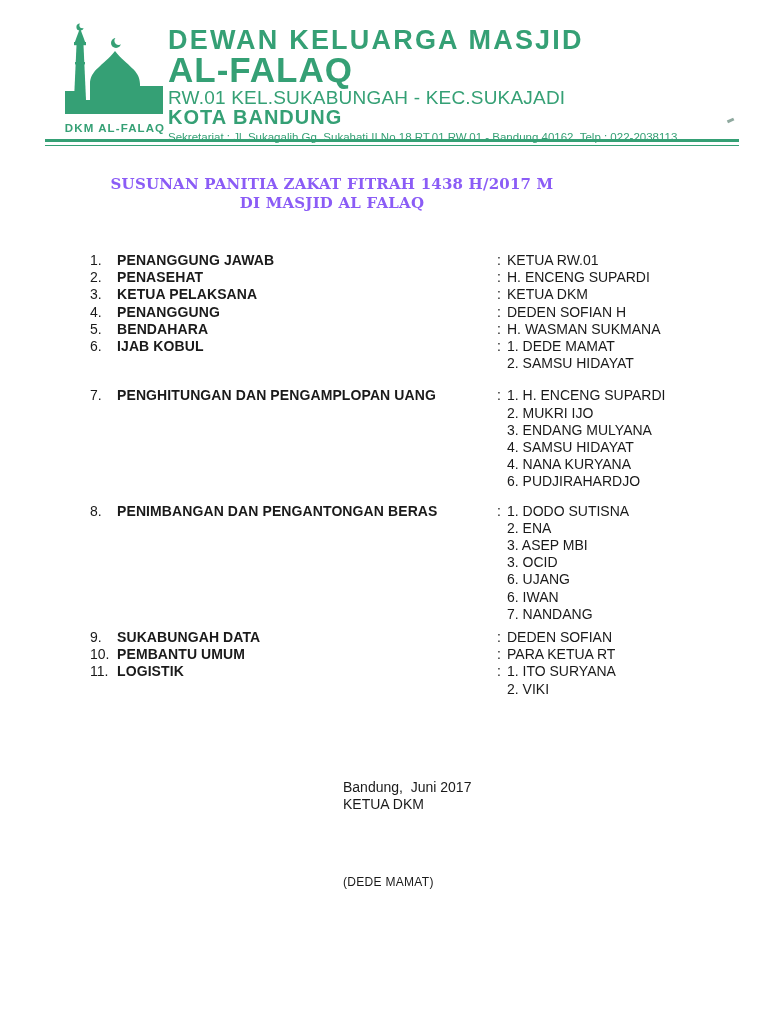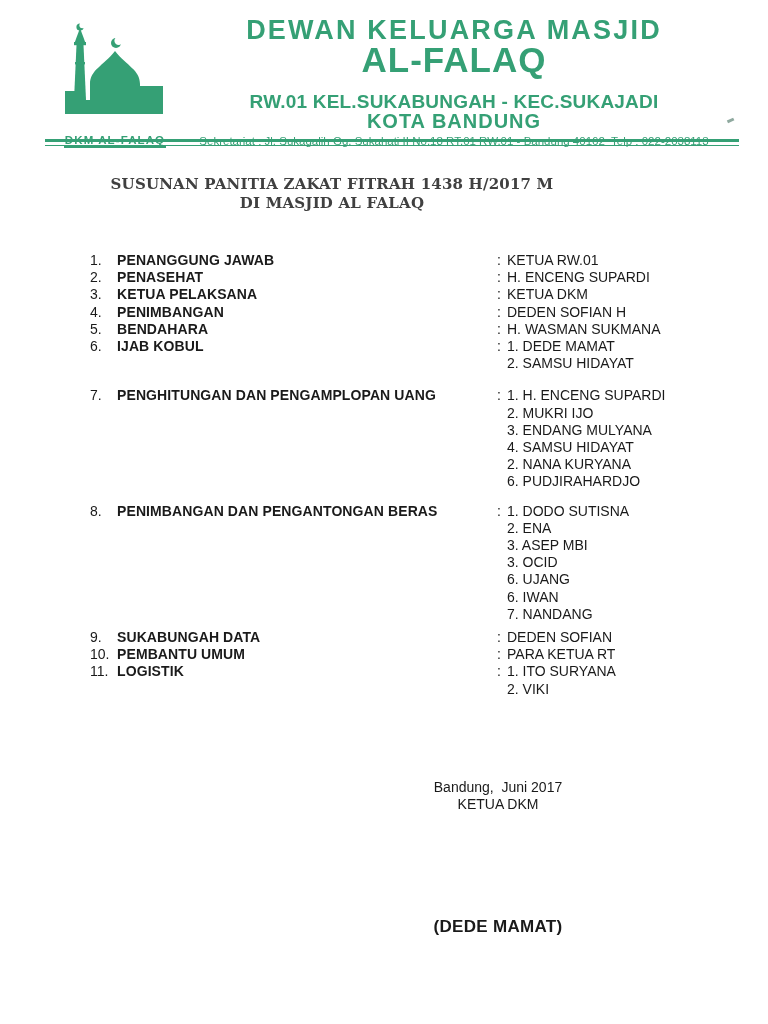--- a/index.html
+++ b/index.html
@@ -7,64 +7,64 @@
   html,body { margin:0; padding:0; background:#ffffff; }
   .page {
     position:relative; width:768px; height:1024px; background:#fff;
     font-family:"Liberation Sans", sans-serif; color:var(--text); overflow:hidden;
   }
 
   
   .logo { position:absolute; left:64px; top:22px; width:102px; text-align:center; }
   .logo svg { display:block; margin:0 auto; }
   .logo-caption {
-    margin-top:18px; font-size:11.5px; font-weight:bold; letter-spacing:1.1px;
-    color:var(--accent); border-bottom:2.5px solid var(--accent); padding-bottom:0;
+    margin-top:6px; font-size:11.5px; font-weight:bold; letter-spacing:1.1px;
+    color:var(--accent); border-bottom:2.5px solid var(--accent); padding-bottom:6px;
     white-space:nowrap;
   }
-  .org-block { position:absolute; left:168px; top:16px; width:572px; text-align:center; color:var(--accent); }
+  .org-block { position:absolute; left:168px; top:26px; width:572px; color:var(--accent); }
   .org1 { font-size:27px; font-weight:bold; letter-spacing:2.2px; line-height:29px; white-space:nowrap; }
   .org2 { font-size:35px; font-weight:bold; letter-spacing:1px;   line-height:29px; }
-  .org3 { font-size:19px; font-weight:bold; letter-spacing:0.2px; line-height:21px; margin-top:17px; white-space:nowrap; }
+  .org3 { font-size:19px; font-weight:normal; letter-spacing:0.2px; line-height:21px; margin-top:3px; white-space:nowrap; }
   .org4 { font-size:20px; font-weight:bold; letter-spacing:1px;   line-height:19px; }
   .secretariat { font-size:11.5px; font-weight:normal; margin-top:4px; white-space:pre; }
   .rule {
     position:absolute; left:45px; top:139px; width:694px; height:7px;
     border-top:3.5px solid var(--accent); border-bottom:1.8px solid var(--accent);
   }
   .artifact { position:absolute; left:727px; top:119px; width:7px; height:2.5px;
     background:#8fa99f; transform:rotate(-25deg); }
 
   
   .doc-title {
     position:absolute; left:0; top:175px; width:664px; text-align:center;
     font-family:"DejaVu Serif", serif; font-weight:bold; font-size:15px;
-    line-height:19px; letter-spacing:0.2px; color:#404040;
+    line-height:19px; letter-spacing:0.2px; color:#8b5cf6;
   }
 
   
   .roster { position:absolute; left:90px; top:252px; width:645px;
     font-size:14px; line-height:17.2px; }
   .row { display:flex; align-items:flex-start; }
   .row:nth-child(7) { margin-top:15px; }
   .row:nth-child(8) { margin-top:12px; }
   .row:nth-child(9) { margin-top:6px; }
   .num   { flex:none; width:27px; }
   .label { flex:none; width:380px; font-weight:bold; letter-spacing:0.1px; }
   .vals  { display:flex; flex-direction:column; }
   .vline { display:flex; }
   .colon { flex:none; width:10px; }
   .vtext { white-space:pre; }
 
   
-  .sign { position:absolute; left:358px; top:779px; width:280px; height:120px;
-    text-align:center; font-size:14px; line-height:17px; }
+  .sign { position:absolute; left:343px; top:779px; width:280px; height:120px;
+    font-size:14px; line-height:17px; }
   .sign-line { white-space:pre; }
   .sign-name { position:absolute; left:0; top:95px; width:280px;
-    font-weight:bold; font-size:17px; letter-spacing:0.3px;margin-top:44px; }
+    font-weight:normal; font-size:12px; letter-spacing:0.3px; }
 </style>
 </head>
 <body>
 
 <div class="page">
 
   <div class="logo">
     <svg width="102" height="94" viewBox="0 0 102 94">
       <g fill="#35A075">
 
@@ -134,21 +134,21 @@
         <span class="label">KETUA PELAKSANA</span>
         <span class="vals">
           <span class="vline">
             <span class="colon">:</span>
             <span class="vtext">KETUA DKM</span>
           </span>
         </span>
       </div>
       <div class="row">
         <span class="num">4.</span>
-        <span class="label">PENIMBANGAN</span>
+        <span class="label">PENANGGUNG</span>
         <span class="vals">
           <span class="vline">
             <span class="colon">:</span>
             <span class="vtext">DEDEN SOFIAN H</span>
           </span>
         </span>
       </div>
       <div class="row">
         <span class="num">5.</span>
         <span class="label">BENDAHARA</span>
@@ -188,21 +188,21 @@
           <span class="vline">
             <span class="colon"></span>
             <span class="vtext">3. ENDANG MULYANA</span>
           </span>
           <span class="vline">
             <span class="colon"></span>
             <span class="vtext">4. SAMSU HIDAYAT</span>
           </span>
           <span class="vline">
             <span class="colon"></span>
-            <span class="vtext">2. NANA KURYANA</span>
+            <span class="vtext">4. NANA KURYANA</span>
           </span>
           <span class="vline">
             <span class="colon"></span>
             <span class="vtext">6. PUDJIRAHARDJO</span>
           </span>
         </span>
       </div>
       <div class="row">
         <span class="num">8.</span>
         <span class="label">PENIMBANGAN DAN PENGANTONGAN BERAS</span>

